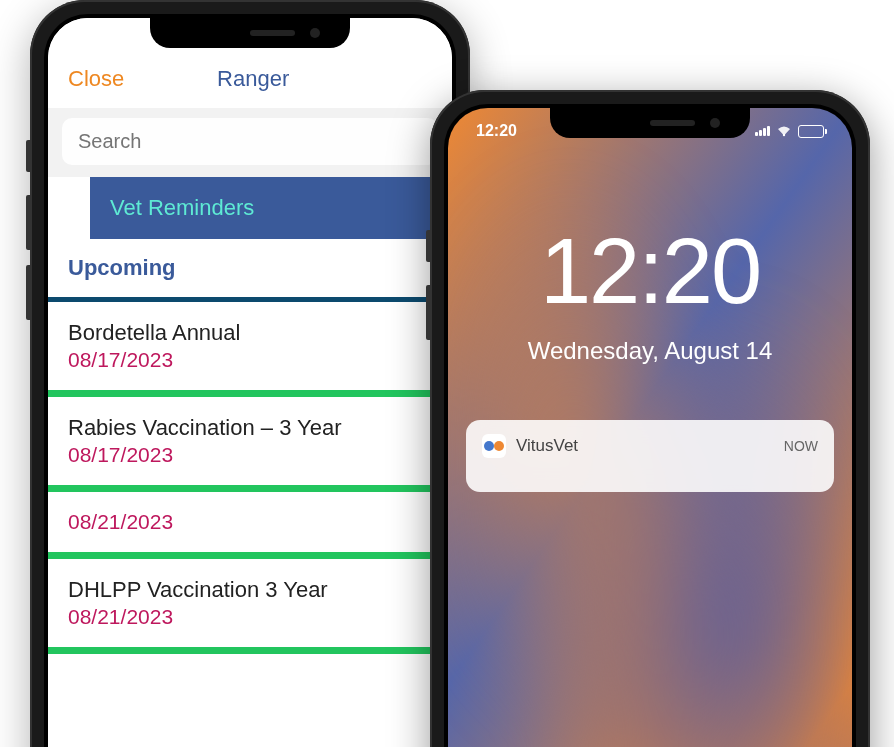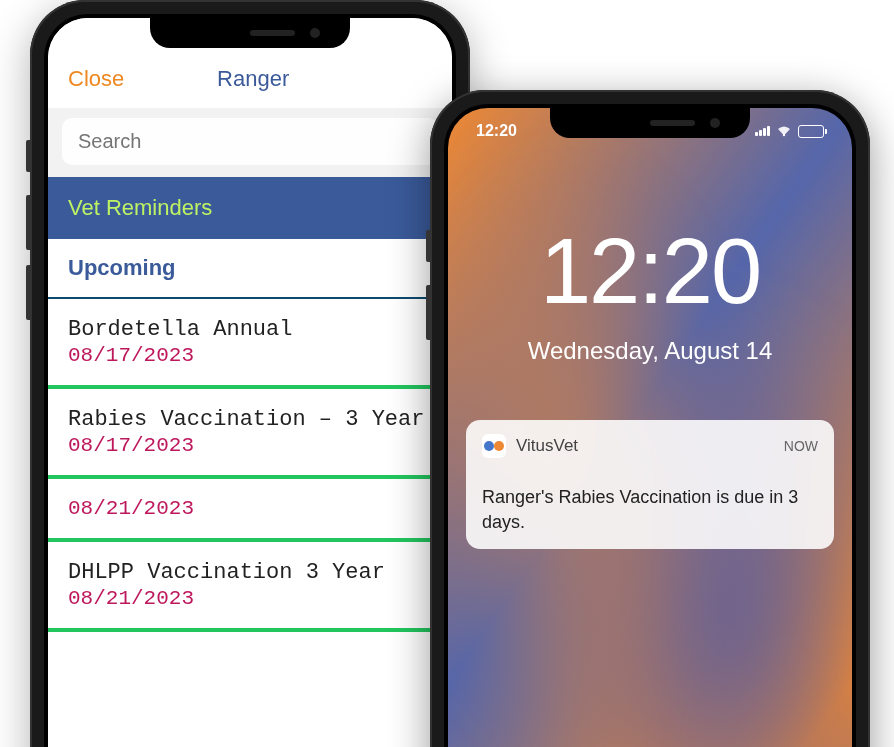--- a/index.html
+++ b/index.html
@@ -132,36 +132,36 @@
       padding: 12px 16px;
       font-size: 20px;
       border: none;
       background: #fefefe;
       border-radius: 10px;
       color: #6d28d9;
       margin-top: 10px;
     }
     .section-header {
       background: #3a5a9a;
-      color: #bef264;
+      color: #5eead4;
       padding: 18px 20px;
       font-size: 22px;
       font-weight: 400;
+      margin-left: 42px;
     }
     .subsection {
       padding: 16px 20px;
       color: #3a5a9a;
       font-size: 22px;
       font-weight: 600;
-      border-bottom: 2px solid #0c4a6e;
+      border-bottom: 5px solid #0c4a6e;
     }
     .list-item {
       padding: 18px 20px;
-      border-bottom: 4px solid #22c55e;
-      font-family: Liberation Mono, monospace;
+      border-bottom: 7px solid #22c55e;
     }
     .item-title {
       font-size: 22px;
       color: #222;
       margin-bottom: 2px;
     }
     .item-date {
       font-size: 21px;
       color: #be185d;
     }
@@ -301,21 +301,21 @@
       margin: 55px 18px 0;
       background: rgba(255,255,255,0.88);
       border-radius: 14px;
       padding: 14px 16px;
       backdrop-filter: blur(10px);
     }
     .notif-header {
       display: flex;
       align-items: center;
       gap: 10px;
-      margin-bottom: 27px;
+      margin-bottom: 20px;
     }
     .notif-icon {
       width: 24px;
       height: 24px;
       background: #fff;
       border-radius: 6px;
       display: flex;
       align-items: center;
       justify-content: center;
       position: relative;
@@ -470,17 +470,16 @@
 
       <div class="notification">
         <div class="notif-header">
           <span class="notif-icon">
             <span class="notif-icon-dot1"></span>
             <span class="notif-icon-dot2"></span>
           </span>
           <span class="notif-app-name">VitusVet</span>
           <span class="notif-time">NOW</span>
         </div>
-        <div class="notif-body">Ranger's Rabies Vaccination is due in 3 days.</div>
       </div>
     </div>
   </div>
 </div>
 
 </body></html>

